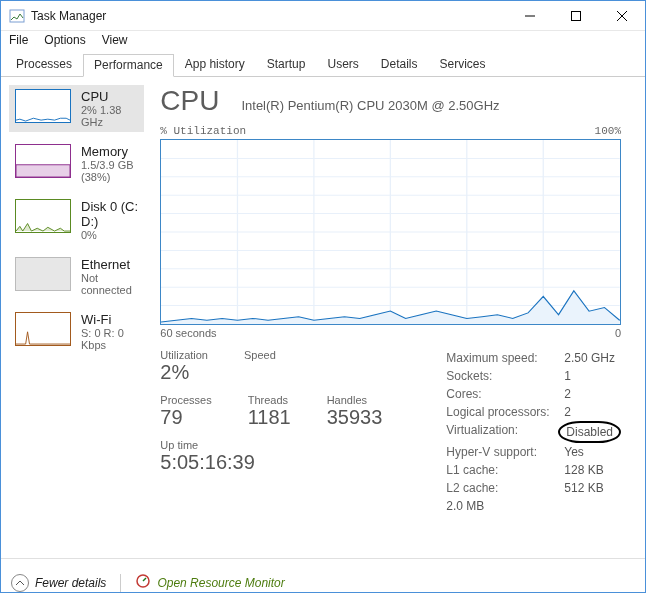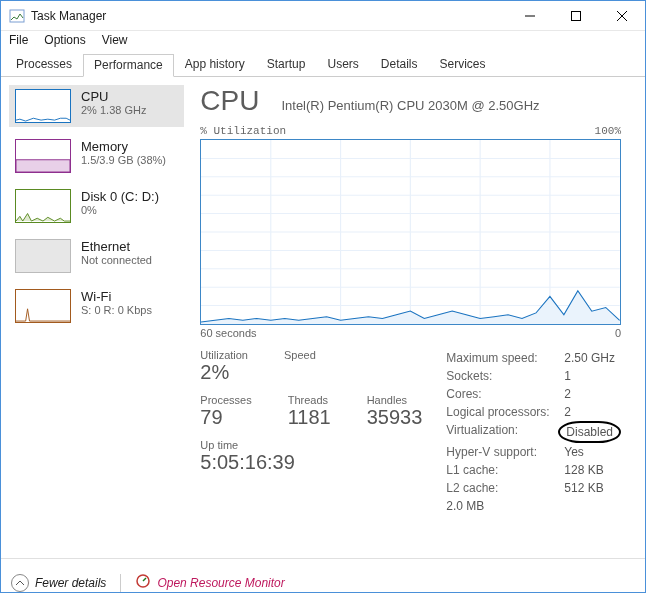--- a/index.html
+++ b/index.html
@@ -117,20 +117,21 @@
   }
   .stats { display: flex; margin-top: 10px; gap: 24px; }
   .statcol { }
   .statgroup { display:flex; gap: 36px; margin-bottom: 10px; }
   .stat .lbl { font-size: 11px; color: #666; }
   .stat .val { font-size: 20px; color: #555; }
   .uptime { }
   .specs {
     font-size: 12px;
     color: #666;
+    margin-left: 40px;
   }
   .specs .row { display:flex; line-height: 1.5; }
   .specs .k { width: 118px; }
   .specs .v { color: #555; }
   .virt-circle {
     display: inline-block;
     border: 2px solid #000;
     border-radius: 50%/70%;
     padding: 0 6px;
     margin-left: -6px;
@@ -143,21 +144,21 @@
     padding: 16px 10px;
     gap: 14px;
     font-size: 12px;
     font-style: italic;
   }
   .fbtn { display:flex; align-items:center; gap:6px; }
   .fbtn .circle {
     width: 18px; height: 18px; border: 1px solid #888; border-radius: 50%;
     display:flex; align-items:center; justify-content:center;
   }
-  .orm { color: #be185d; display:flex; align-items:center; gap:6px; }
+  .orm { color: #4d7c0f; display:flex; align-items:center; gap:6px; }
   .divider { width:1px; height:18px; background:#ccc; }
 </style>
 </head>
 <body>
 
 <div class="titlebar">
   <span class="icon">
     <svg viewBox="0 0 16 16">
         <rect x="1" y="2" width="14" height="12" fill="#fff" stroke="#7b9ed2"></rect>
         <polyline points="2,12 5,9 8,11 11,6 14,10" stroke="#3c7c3c" fill="none"></polyline>

